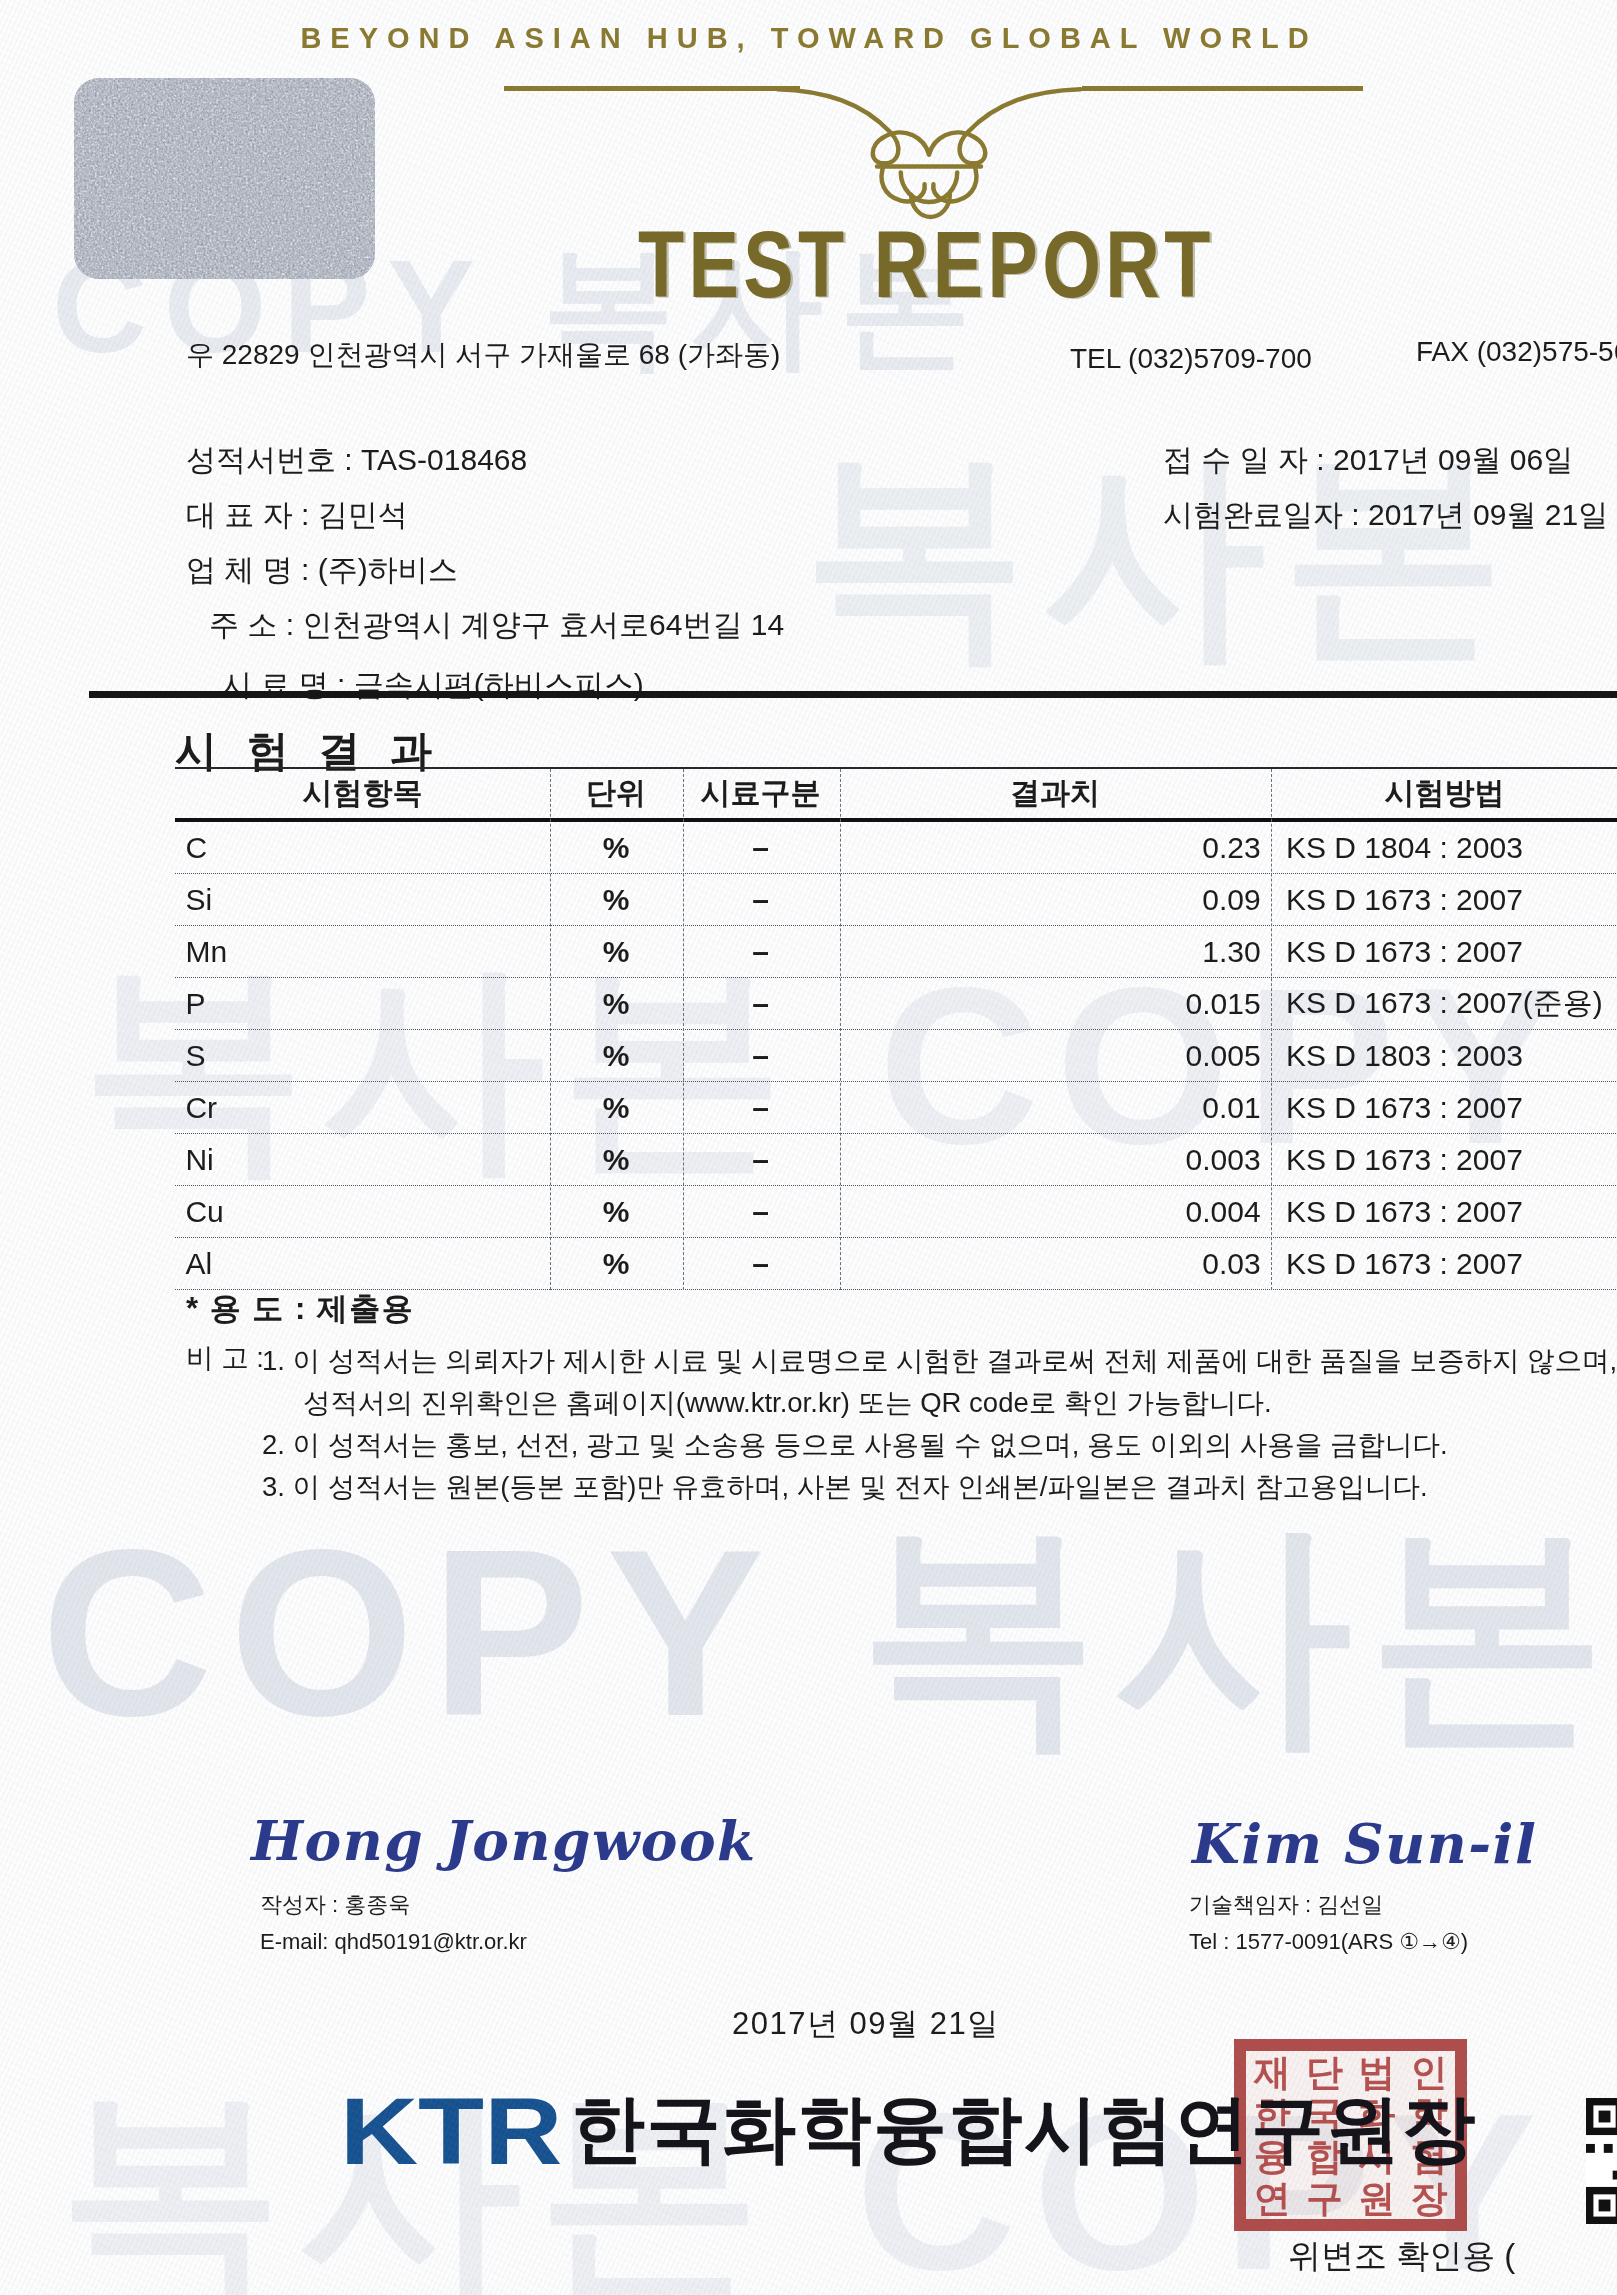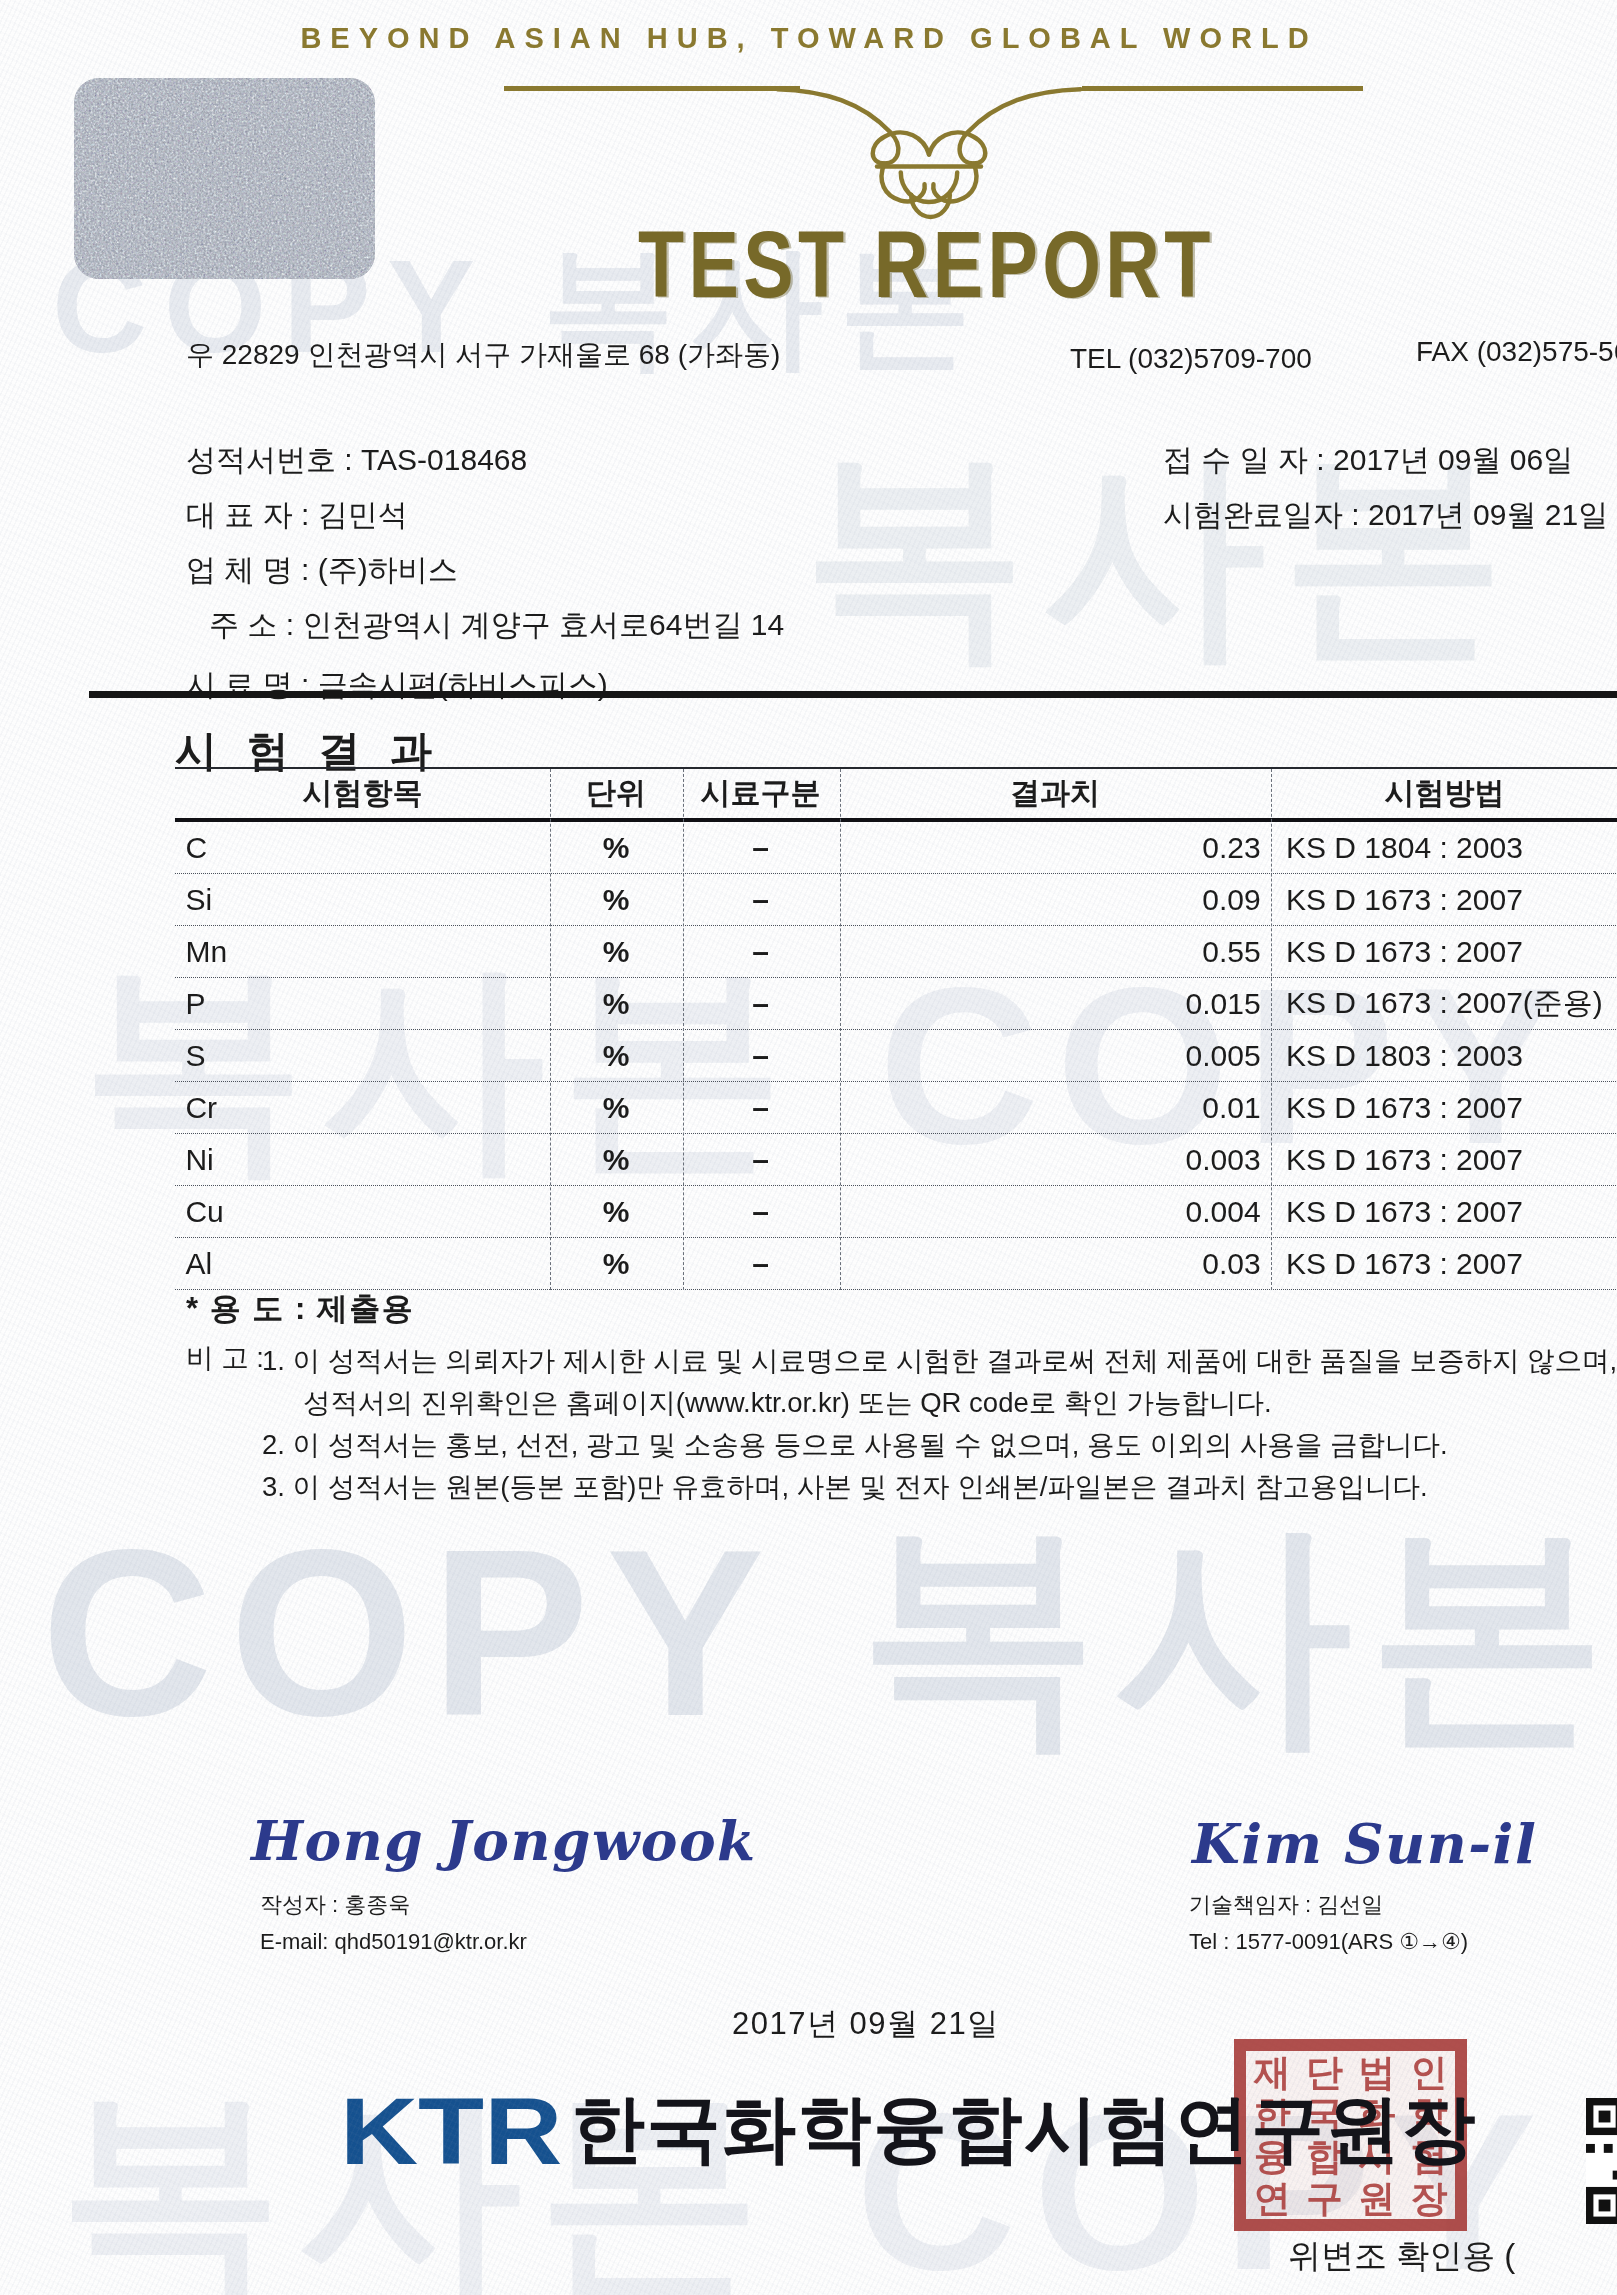--- a/index.html
+++ b/index.html
@@ -44,21 +44,21 @@
                text-shadow:2.2px 1.5px 0 rgba(90,80,30,0.35);}
 
   
   .addr-row{top:336px; font-size:28px;}
   .addr{left:186px;}
   .tel{left:1070px;margin-top:7px;}
   .fax{left:1416px;}
 
   
   .inf{font-size:30px; white-space:nowrap;}
-  .r1{top:440px;} .r2{top:495px;} .r3{top:550px;} .r4{top:605px;margin-left:23px;} .r5{top:665px;}
+  .r1{top:440px;} .r2{top:495px;} .r3{top:550px;} .r4{top:605px;margin-left:23px;} .r5{top:665px;margin-left:36px;}
   .linf{left:186px;}
   .rinf{left:1163px;}
 
   .thick-rule{left:89px; top:691px; width:1528px; height:6.7px; background:#161616;}
 
   .sec-title{left:175px; top:723px; width:1182px; text-align:left;
              font-size:42px; font-weight:bold; letter-spacing:9px;}
 
   
   .rtable{left:175px; top:767px; width:1443px; border-top:2.2px solid #25282e;}
@@ -191,21 +191,21 @@
       <div class="c-unit">%</div>
       <div class="c-div">–</div>
       <div class="c-res">0.09</div>
       <div class="c-meth">KS D 1673 : 2007</div>
     </div>
 
     <div class="trow">
       <div class="c-item">Mn</div>
       <div class="c-unit">%</div>
       <div class="c-div">–</div>
-      <div class="c-res">0.55</div>
+      <div class="c-res">1.30</div>
       <div class="c-meth">KS D 1673 : 2007</div>
     </div>
 
     <div class="trow">
       <div class="c-item">P</div>
       <div class="c-unit">%</div>
       <div class="c-div">–</div>
       <div class="c-res">0.015</div>
       <div class="c-meth">KS D 1673 : 2007(준용)</div>
     </div>

